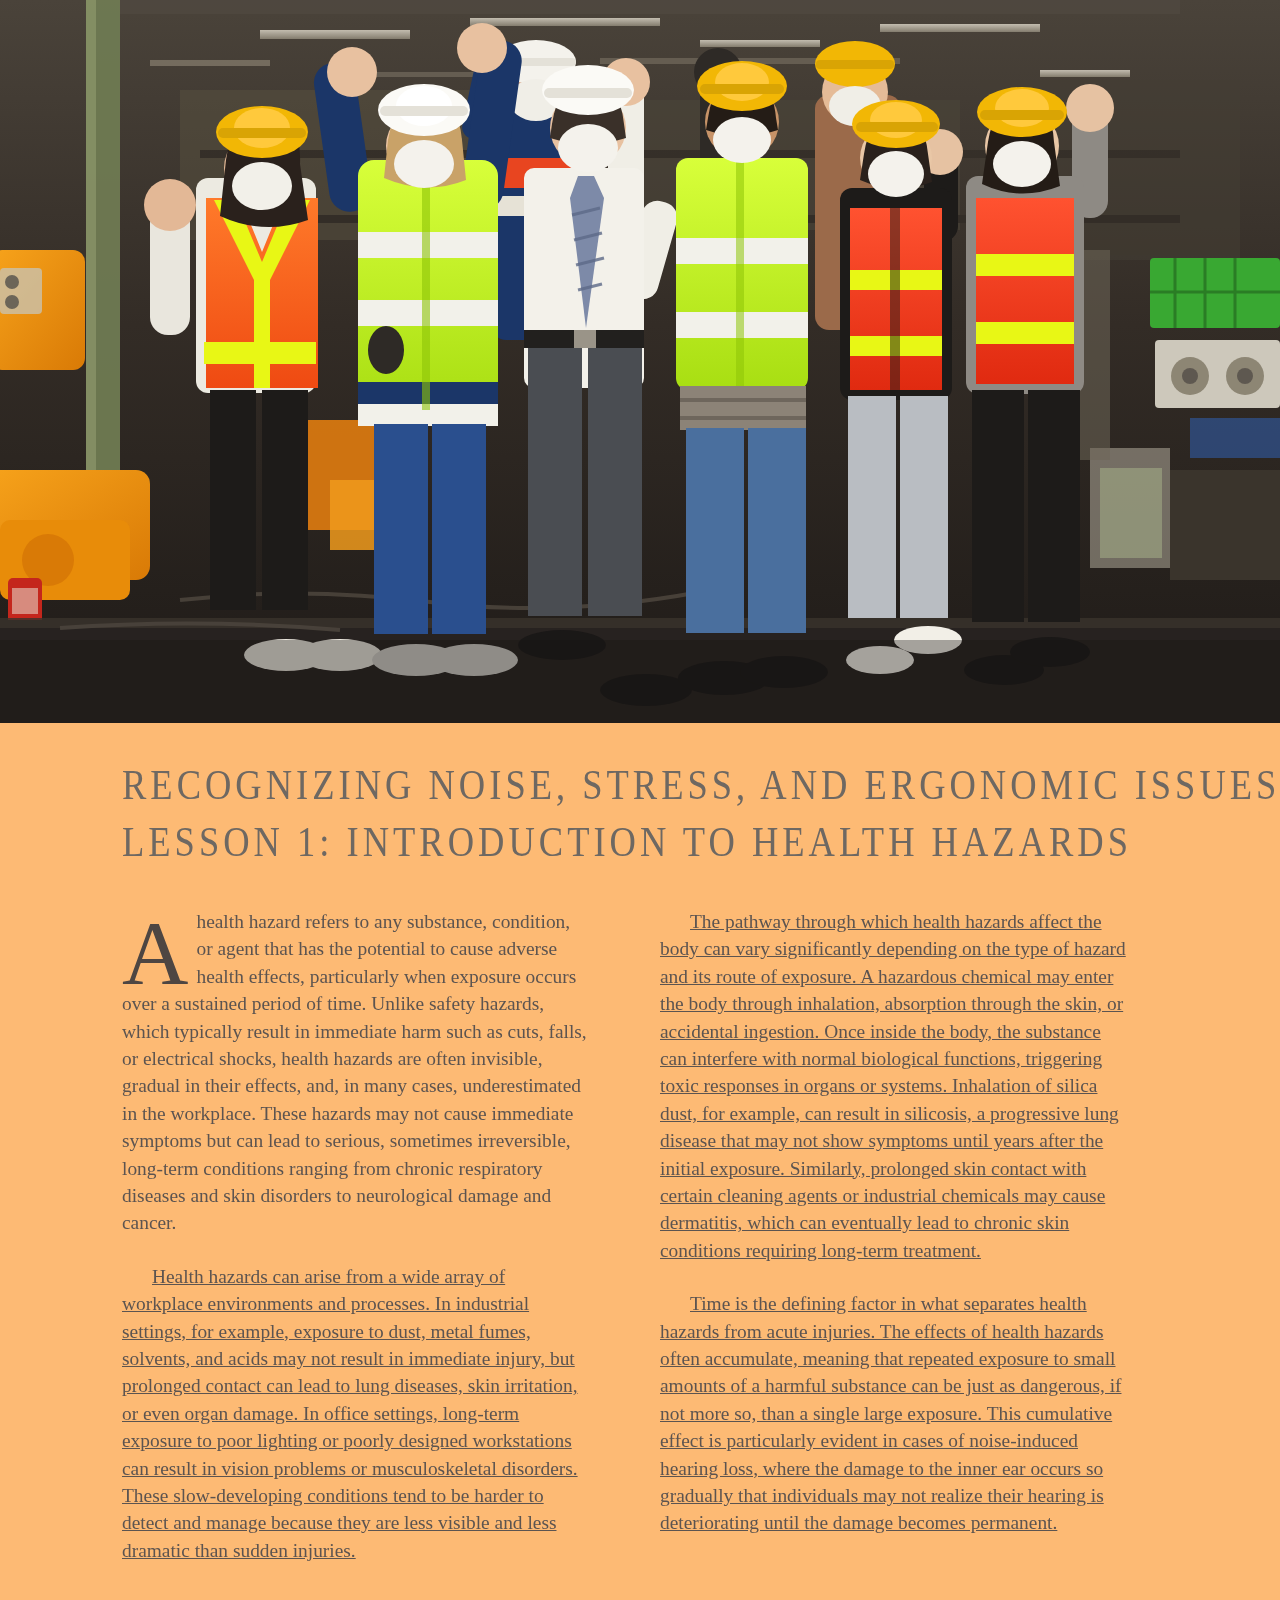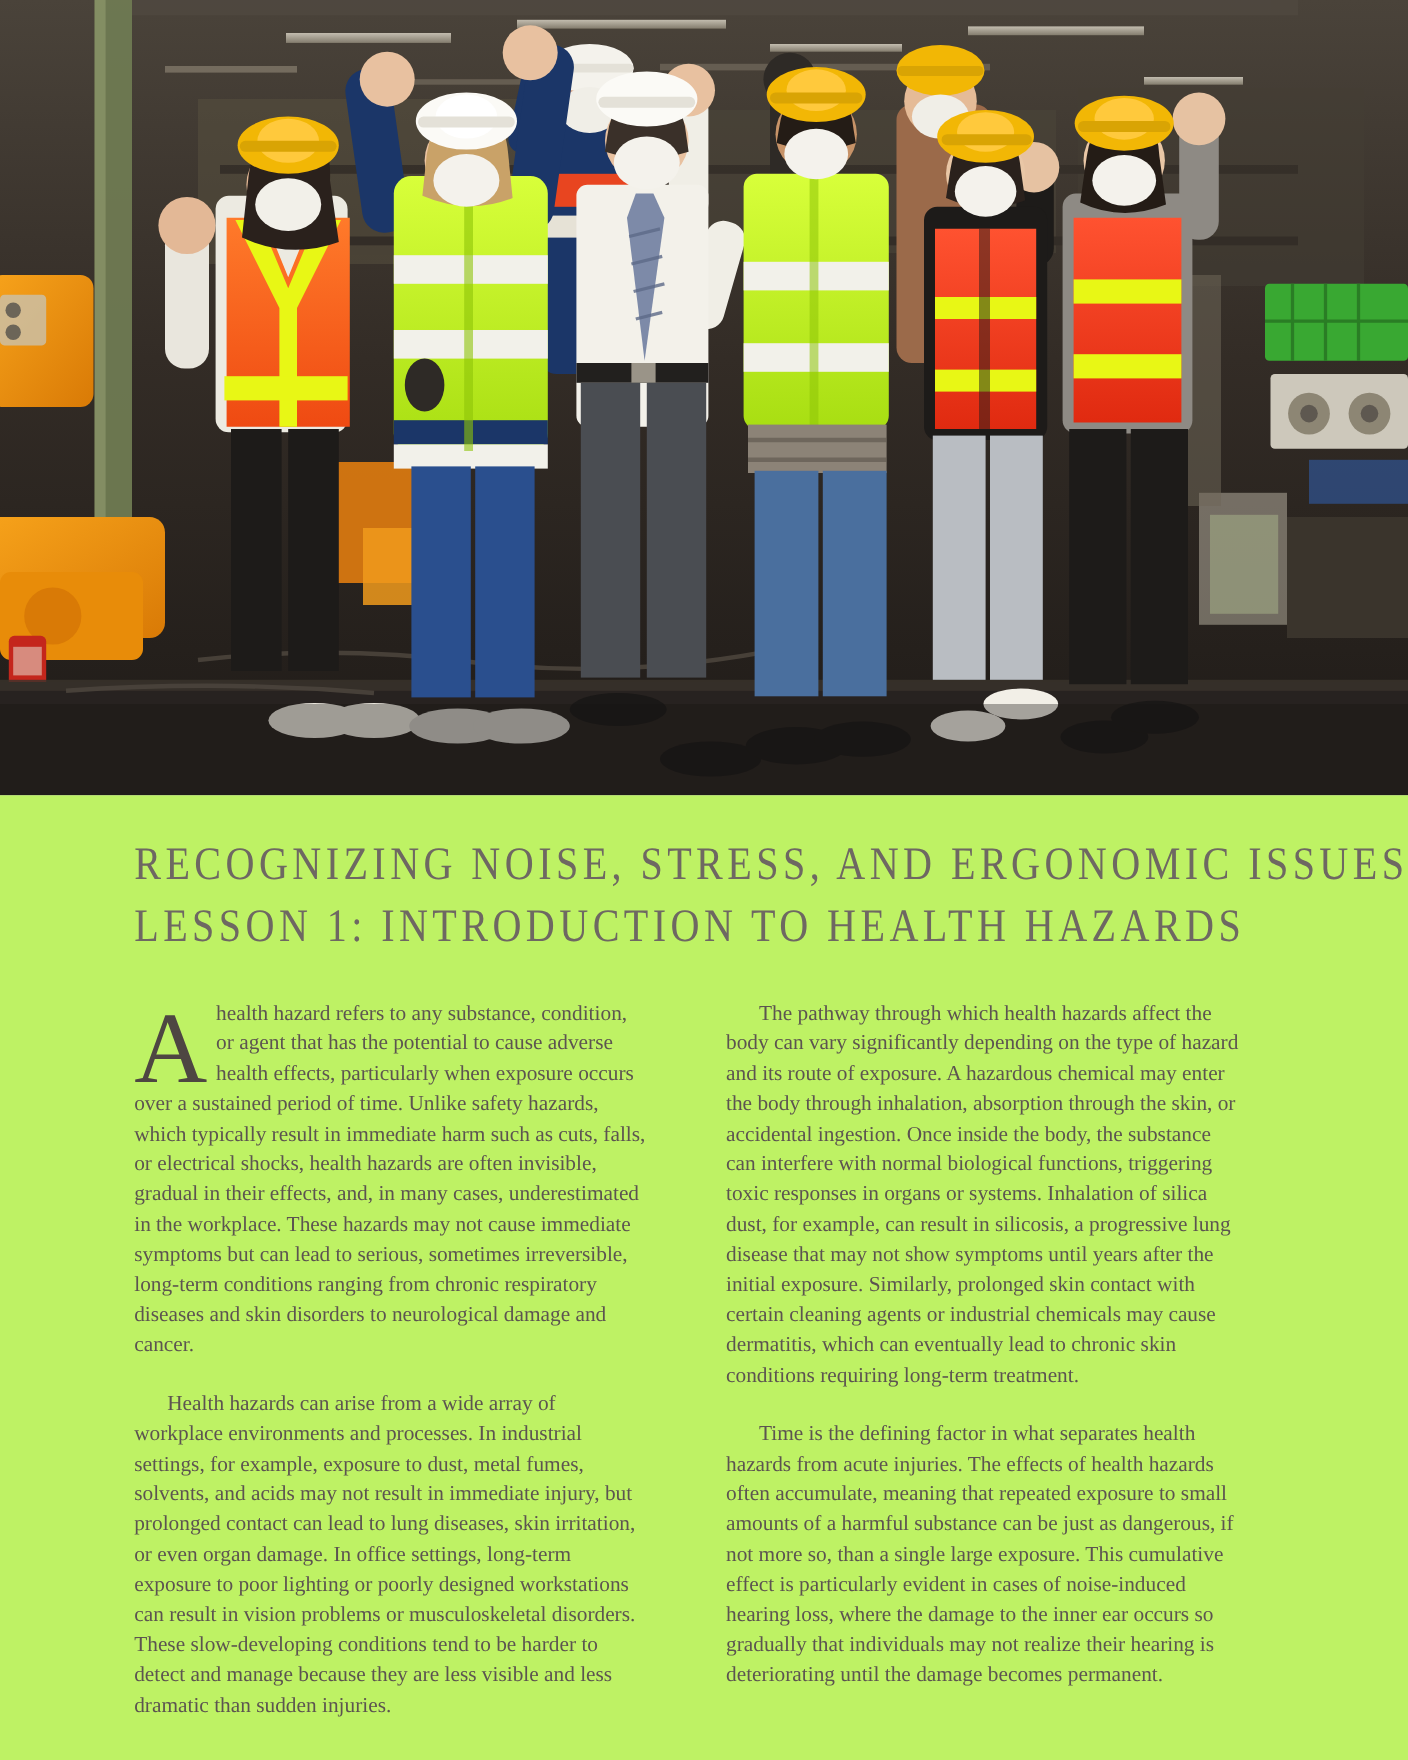--- a/index.html
+++ b/index.html
@@ -24,21 +24,21 @@
   }
 
   .hero svg { display:block; width:1280px; height:723px; }
 
   
   .content {
     position:absolute;
     top:723px; left:0;
     width:1280px;
     height:877px;
-    background:#bef264;
+    background:#fdba74;
     padding:34px 56px 0 122px;
   }
 
   .title-block { margin-bottom:46px; }
 
   .doc-title, .doc-subtitle {
     font-family:"Liberation Serif", serif;
     font-weight:400;
     color:#6e6862;
     text-transform:uppercase;
@@ -67,21 +67,21 @@
   .col { width:466px; }
 
   .col p {
     font-family:"Liberation Serif", serif;
     font-size:19.4px;
     line-height:27.4px;
     color:#5c5450;
     text-align:left;
     margin-bottom:26px;
   }
-  .col p.indent { text-indent:30px; }
+  .col p.indent { text-indent:30px;text-decoration:underline; }
 
   
   .dropcap-para { position:relative; }
   .dropcap {
     float:left;
     font-family:"Liberation Serif", serif;
     font-size:92px;
     line-height:74px;
     color:#4e4642;
     padding:6px 8px 0 0;

